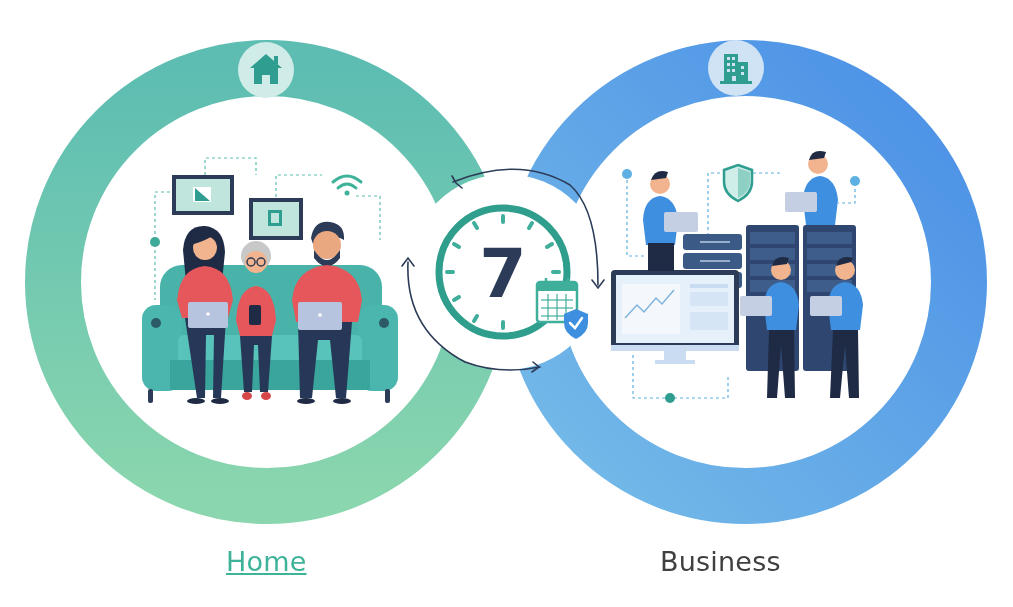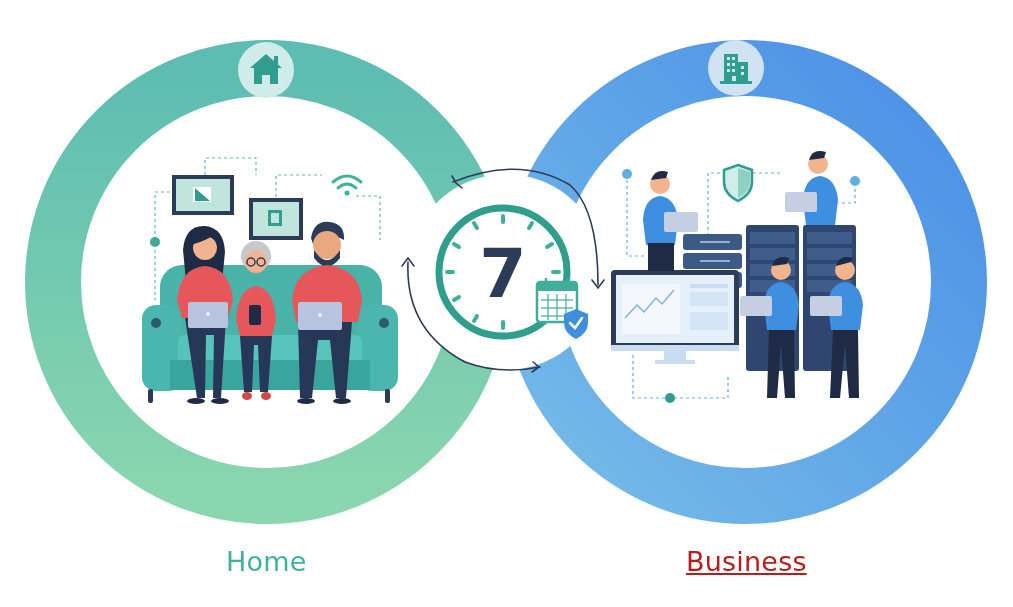--- a/index.html
+++ b/index.html
@@ -1,20 +1,20 @@
 <!DOCTYPE html>
 <html><head>
 <meta charset="utf-8">
 <style>
   html, body { margin: 0; padding: 0; background: #ffffff; }
   body { width: 1013px; height: 607px; position: relative; overflow: hidden; font-family: "Liberation Sans", sans-serif; }
   .canvas { position: absolute; left: 0; top: 0; width: 1013px; height: 607px; }
   .label { position: absolute; top: 546px; font-family: "DejaVu Sans", sans-serif; font-size: 27px; font-weight: 400; letter-spacing: 0.2px; }
-  .label-home { left: 226px; color: #3fb39a; }
-  .label-business { left: 686px; color: #b91c1c; text-decoration: underline; }
+  .label-home { left: 226px; color: #3fb39a; text-decoration: underline; }
+  .label-business { left: 660px; color: #404040; }
 </style>
 </head>
 <body>
 
 <svg class="canvas" viewBox="0 0 1013 607" xmlns="http://www.w3.org/2000/svg">
   <defs>
     <linearGradient id="gHome" x1="0" y1="0" x2="0" y2="1">
       <stop offset="0" stop-color="#5dbdb2"></stop>
       <stop offset="1" stop-color="#8ad6ae"></stop>
     </linearGradient>

